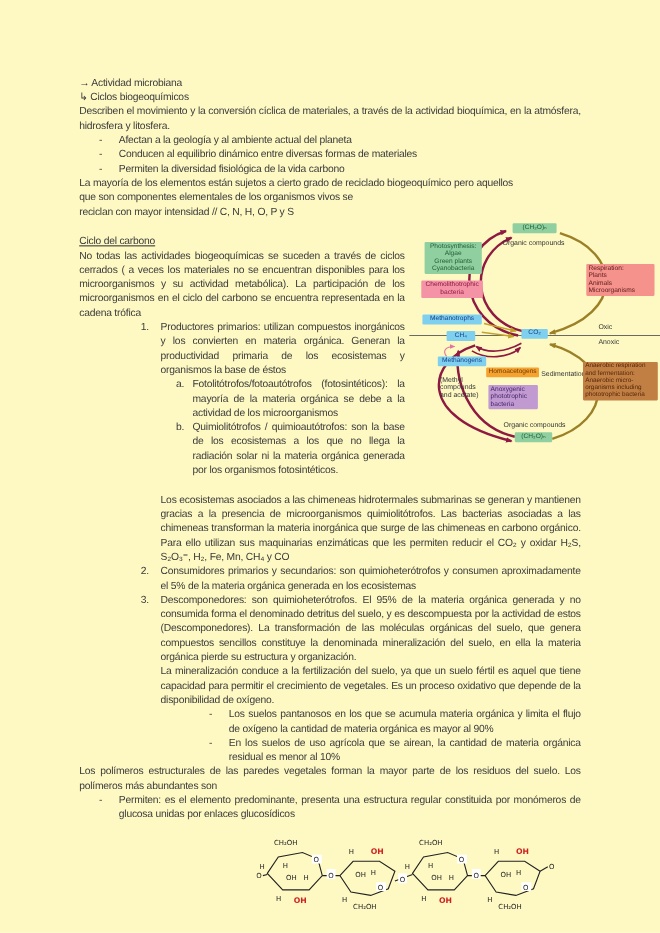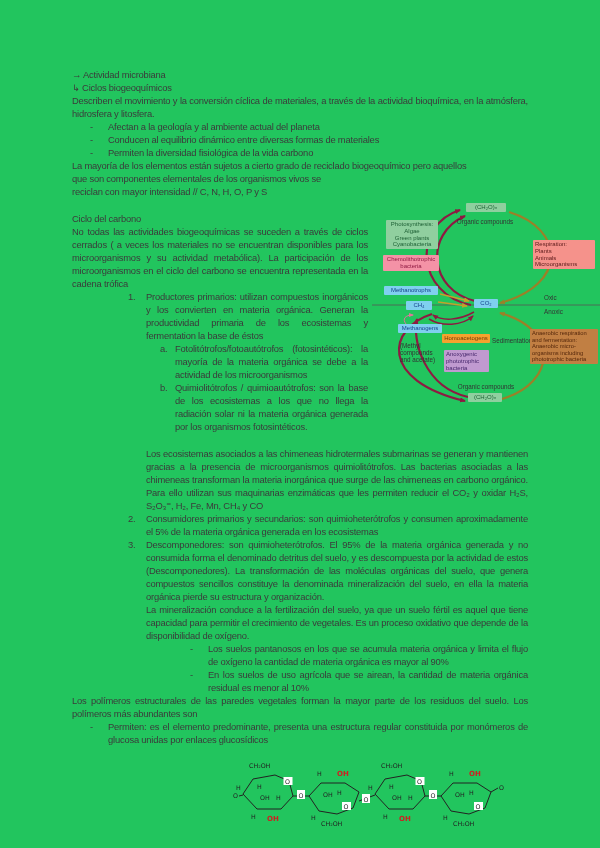--- a/index.html
+++ b/index.html
@@ -4,27 +4,27 @@
 <style>
   :root{
     --text:#3b3b3b; --maroon:#8e1a42; --olive:#9c8028; --yellow:#c3a22b; --pink:#e0769a;
     --blue-box:#7fd0ef; --blue-text:#16418c; --green-box:#90cf9f; --green-text:#1f6136;
     --pink-box:#f492a6; --pink-text:#8e1a42; --salmon-box:#f5928b; --salmon-text:#5c1a1a;
     --orange-box:#f6a22e; --orange-text:#6e3a07; --purple-box:#c09ad0; --purple-text:#45276b;
     --brown-box:#c17f43; --brown-text:#55270b; --red:#cc2222;
   }
   html,body{margin:0;padding:0;}
   body{width:600px;height:848px;background:#ffffff;font-family:"Liberation Sans","DejaVu Sans",sans-serif;color:var(--text);}
-  .page{position:relative;width:600px;height:848px;background:#22c55e;overflow:hidden;}
+  .page{position:relative;width:600px;height:848px;background:#fef9c3;overflow:hidden;}
   .txt{font-size:9.4px;line-height:13px;letter-spacing:-0.2px;}
   .just{text-align:justify;}
   .abs{position:absolute;}
   .li{position:relative;}
   .mk{position:absolute;top:0;}
-  .underline{}
+  .underline{text-decoration:underline;}
   
   .ind-bullet{padding-left:36px;} .ind-bullet .mk{left:18px;}
   .ind-num{padding-left:74px;} .ind-num .mk{left:56px;}
   .ind-let{padding-left:103px;} .ind-let .mk{left:88px;}
   .ind-par{padding-left:74px;}
   .ind-soil{padding-left:136px;} .ind-soil .mk{left:118px;}
   
   .diagram{position:absolute;left:372px;top:198px;width:228px;height:244px;}
   .diagram svg{position:absolute;left:0;top:0;}
   .dbox{position:absolute;font-size:6px;line-height:6.8px;padding:1px 2px;border-radius:1px;white-space:pre-line;text-align:center;box-sizing:border-box;}
@@ -73,21 +73,21 @@
     <div>La mayoría de los elementos están sujetos a cierto grado de reciclado biogeoquímico pero aquellos</div>
     <div>que son componentes elementales de los organismos vivos se</div>
     <div>reciclan con mayor intensidad // C, N, H, O, P y S</div>
   </div>
 
   <div class="abs txt" style="left:72px;top:212px;width:296px;">
     <div class="underline">Ciclo del carbono</div>
     <div class="just">No todas las actividades biogeoquímicas se suceden a través de ciclos cerrados ( a veces los materiales no se encuentran disponibles para los microorganismos y su actividad metabólica). La participación de los microorganismos en el ciclo del carbono se encuentra representada en la cadena trófica</div>
     <div class="li ind-num just">
       <span class="mk">1.</span>
-      <span>Productores primarios: utilizan compuestos inorgánicos y los convierten en materia orgánica. Generan la productividad primaria de los ecosistemas y fermentation la base de éstos</span>
+      <span>Productores primarios: utilizan compuestos inorgánicos y los convierten en materia orgánica. Generan la productividad primaria de los ecosistemas y organismos la base de éstos</span>
     </div>
     <div class="li ind-let just">
       <span class="mk">a.</span>
       <span>Fotolitótrofos/fotoautótrofos (fotosintéticos): la mayoría de la materia orgánica se debe a la actividad de los microorganismos</span>
     </div>
     <div class="li ind-let just">
       <span class="mk">b.</span>
       <span>Quimiolitótrofos / quimioautótrofos: son la base de los ecosistemas a los que no llega la radiación solar ni la materia orgánica generada por los organismos fotosintéticos.</span>
     </div>
   </div>

